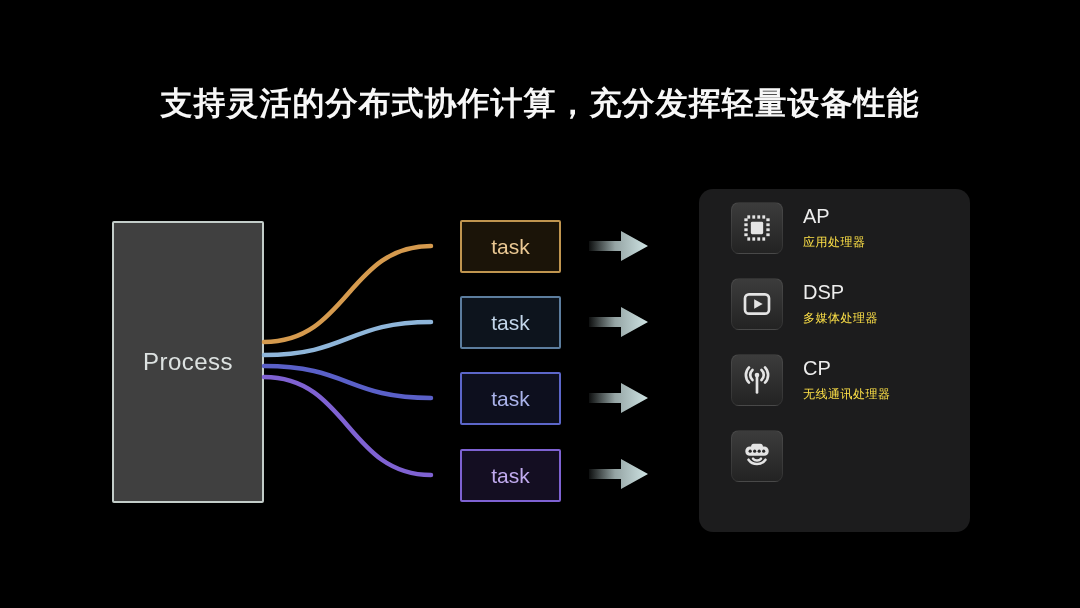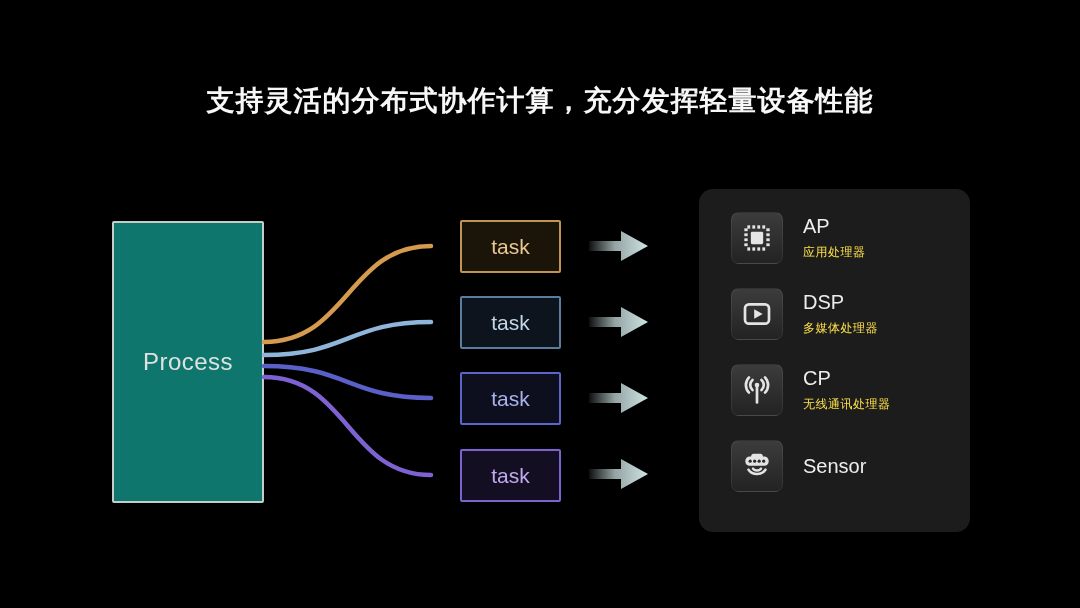--- a/index.html
+++ b/index.html
@@ -2,39 +2,39 @@
 <html><head>
 <meta charset="utf-8">
 <style>
   html,body{margin:0;padding:0;background:#000;}
   .slide{
     position:relative;width:1080px;height:608px;background:#000;overflow:hidden;
     font-family:"Liberation Sans","DejaVu Sans",sans-serif;
   }
   .title{
     position:absolute;top:82px;left:0;width:1080px;margin:0;
-    text-align:center;color:#f7f7f7;font-size:28px;font-weight:600;letter-spacing:1px;
+    text-align:center;color:#f7f7f7;font-size:32px;font-weight:600;letter-spacing:1px;
   }
   .process-box{
     position:absolute;left:112px;top:221px;width:152px;height:282px;
-    background:#0f766e;border:2px solid #c3cdc9;border-radius:2px;
+    background:#404040;border:2px solid #c3cdc9;border-radius:2px;
     display:flex;align-items:center;justify-content:center;box-sizing:border-box;
   }
   .process-box span{color:#dde2e1;font-size:24px;letter-spacing:.5px;}
   svg.layer{position:absolute;left:0;top:0;width:1080px;height:608px;}
   .task-box{
     position:absolute;left:431px;width:101px;height:53px;box-sizing:border-box;
     border:2px solid;border-radius:2px;display:flex;align-items:center;justify-content:center;
     font-size:21px;
     margin-left:29px;
   }
   .t1{top:220px;} .t2{top:296px;} .t3{top:372px;} .t4{top:449px;}
   .panel{
     position:absolute;left:699px;top:189px;width:271px;height:343px;box-sizing:border-box;
-    background:#1c1c1d;border-radius:14px;padding:23px 0 0 32px;
+    background:#1c1c1d;border-radius:14px;padding:13px 0 0 32px;
     display:flex;flex-direction:column;gap:24px;
   }
   .pitem{display:flex;align-items:center;gap:20px;}
   .tile{
     width:52px;height:52px;border-radius:8px;flex:0 0 52px;
     background:linear-gradient(180deg,#3c3c3c,#232323);
     border:1px solid rgba(255,255,255,.07);box-sizing:border-box;
     display:flex;align-items:center;justify-content:center;
   }
   .tile svg{width:40px;height:40px;}
@@ -145,18 +145,17 @@
           <rect x="5" y="6.3" width="14" height="5.6" rx="2.6" fill="#e4e4e4"></rect>
           <circle cx="7.9" cy="9.1" r="0.95" fill="#2a2a2a"></circle>
           <circle cx="10.6" cy="9.1" r="0.95" fill="#2a2a2a"></circle>
           <circle cx="13.3" cy="9.1" r="0.95" fill="#2a2a2a"></circle>
           <circle cx="16" cy="9.1" r="0.95" fill="#2a2a2a"></circle>
           <path d="M 9.6 13.6 A 3.1 3.1 0 0 0 14.4 13.6" stroke="#e4e4e4" stroke-width="1.5" stroke-linecap="round"></path>
           <path d="M 6.9 14.2 A 6.3 6.3 0 0 0 17.1 14.2" stroke="#e4e4e4" stroke-width="1.5" stroke-linecap="round"></path>
         </svg>
       </div>
       <div class="ptext">
-        <span class="pname">Sensor</span>
       </div>
     </div>
 
   </div>
 </div>
 
 </body></html>

